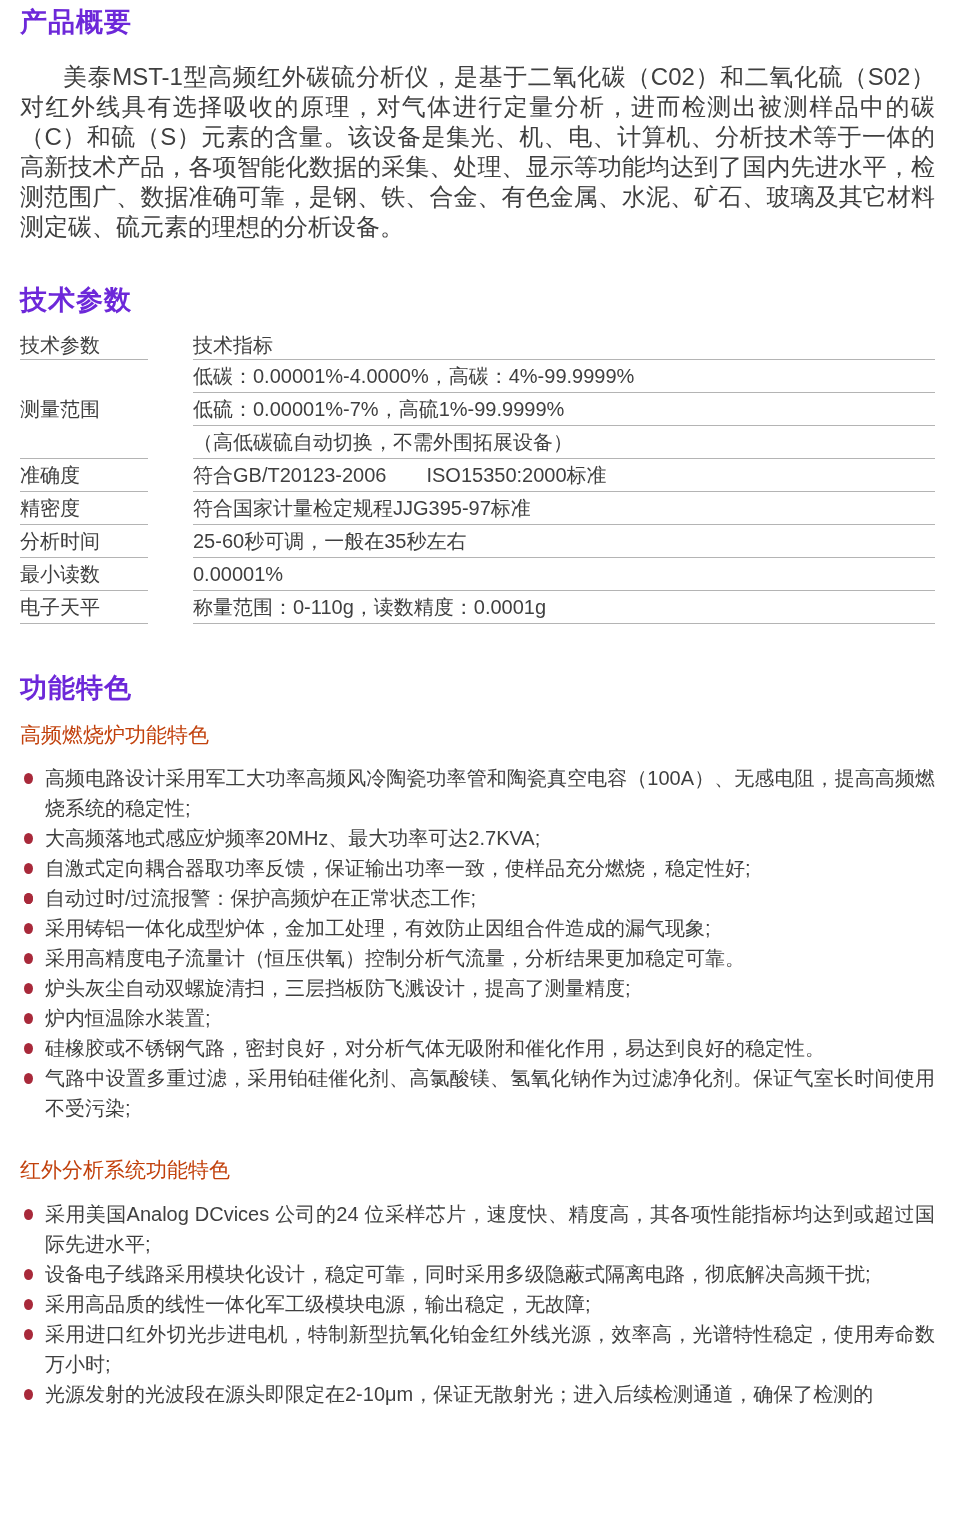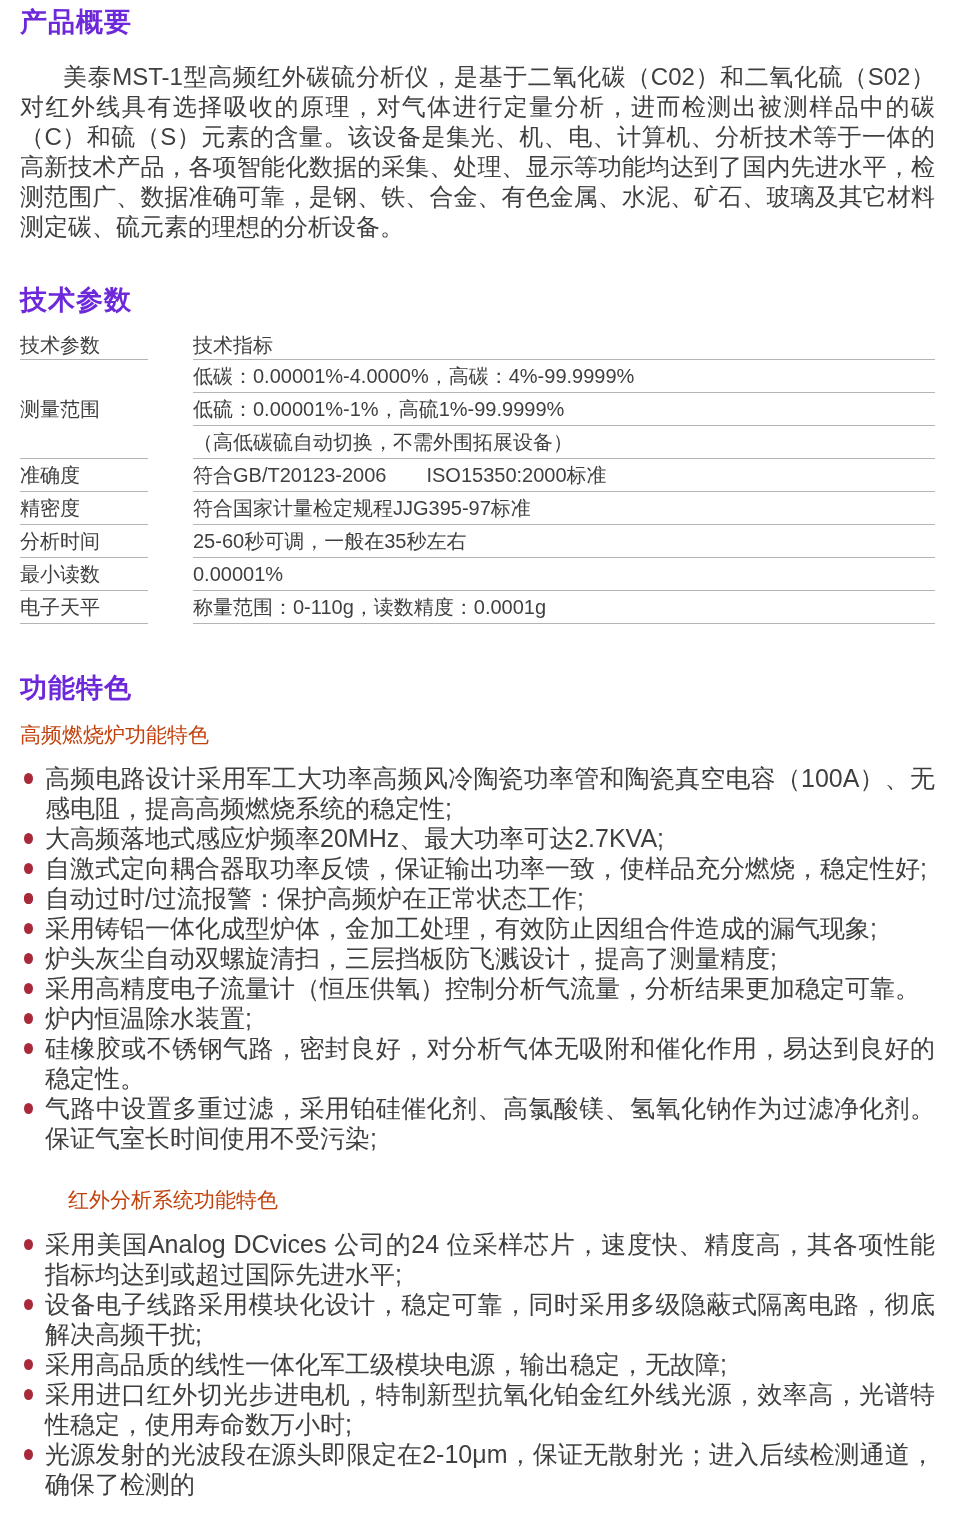--- a/index.html
+++ b/index.html
@@ -31,27 +31,27 @@
   }
   table.params col.c1 { width:128px; }
   table.params col.c2 { width:45px; }
   table.params td { vertical-align:middle; padding:0; }
   table.params tr       { height:33px; }
   table.params tr.hdr   { height:28px; }
   td.cell  { border-bottom:1px solid #b4b4b4; }
   td.sp    { border-bottom:none; }
 
   .subheading { margin-top:16px; font-size:21px; line-height:30px; color:#c2410c; }
-  #subheading-infrared { margin-top:32px;margin-left:48px; }
+  #subheading-infrared { margin-top:32px; }
 
   .feat-list { margin-top:13px; list-style:none; }
   #feat-list-infrared { margin-top:14px; }
   .feat-item {
     position:relative; padding-left:25px;
-    font-size:25px; line-height:30px; text-align:justify;
+    font-size:20px; line-height:30px; text-align:justify;
   }
   .bullet {
     position:absolute; left:4px; top:10px;
     width:9px; height:11px; border-radius:50%;
     background:#a8293a;
   }
 </style>
 </head>
 <body>
 
@@ -74,21 +74,21 @@
         <td class="cell">技术参数</td>
         <td class="sp"></td>
         <td class="cell">技术指标</td>
       </tr>
       <tr>
         <td class="cell" rowspan="3">测量范围</td>
         <td class="sp" rowspan="3"></td>
         <td class="cell">低碳：0.00001%-4.0000%，高碳：4%-99.9999%</td>
       </tr>
       <tr>
-        <td class="cell">低硫：0.00001%-1%，高硫1%-99.9999%</td>
+        <td class="cell">低硫：0.00001%-7%，高硫1%-99.9999%</td>
       </tr>
       <tr>
         <td class="cell">（高低碳硫自动切换，不需外围拓展设备）</td>
       </tr>
       <tr>
         <td class="cell">准确度</td>
         <td class="sp"></td>
         <td class="cell">符合GB/T20123-2006　　ISO15350:2000标准</td>
       </tr>
       <tr>
@@ -118,22 +118,22 @@
 
   <div class="subheading" id="subheading-furnace">高频燃烧炉功能特色</div>
 
   <ul class="feat-list">
     <li class="feat-item"><span class="bullet"></span><span>高频电路设计采用军工大功率高频风冷陶瓷功率管和陶瓷真空电容（100A）、无感电阻，提高高频燃烧系统的稳定性;</span></li>
     <li class="feat-item"><span class="bullet"></span><span>大高频落地式感应炉频率20MHz、最大功率可达2.7KVA;</span></li>
     <li class="feat-item"><span class="bullet"></span><span>自激式定向耦合器取功率反馈，保证输出功率一致，使样品充分燃烧，稳定性好;</span></li>
     <li class="feat-item"><span class="bullet"></span></li>
     <li class="feat-item"><span class="bullet"></span><span>自动过时/过流报警：保护高频炉在正常状态工作;</span></li>
     <li class="feat-item"><span class="bullet"></span><span>采用铸铝一体化成型炉体，金加工处理，有效防止因组合件造成的漏气现象;</span></li>
+    <li class="feat-item"><span class="bullet"></span><span>采用高精度电子流量计（恒压供氧）控制分析气流量，分析结果更加稳定可靠。</span></li>
     <li class="feat-item"><span class="bullet"></span><span>炉头灰尘自动双螺旋清扫，三层挡板防飞溅设计，提高了测量精度;</span></li>
-    <li class="feat-item"><span class="bullet"></span><span>采用高精度电子流量计（恒压供氧）控制分析气流量，分析结果更加稳定可靠。</span></li>
     <li class="feat-item"><span class="bullet"></span><span>炉内恒温除水装置;</span></li>
     <li class="feat-item"><span class="bullet"></span><span>硅橡胶或不锈钢气路，密封良好，对分析气体无吸附和催化作用，易达到良好的稳定性。</span></li>
     <li class="feat-item"><span class="bullet"></span><span>气路中设置多重过滤，采用铂硅催化剂、高氯酸镁、氢氧化钠作为过滤净化剂。保证气室长时间使用不受污染;</span></li>
   </ul>
 
   <div class="subheading" id="subheading-infrared">红外分析系统功能特色</div>
 
   <ul class="feat-list" id="feat-list-infrared">
     <li class="feat-item"><span class="bullet"></span><span>采用美国Analog DCvices 公司的24 位采样芯片，速度快、精度高，其各项性能指标均达到或超过国际先进水平;</span></li>
     <li class="feat-item"><span class="bullet"></span><span>设备电子线路采用模块化设计，稳定可靠，同时采用多级隐蔽式隔离电路，彻底解决高频干扰;</span></li>

